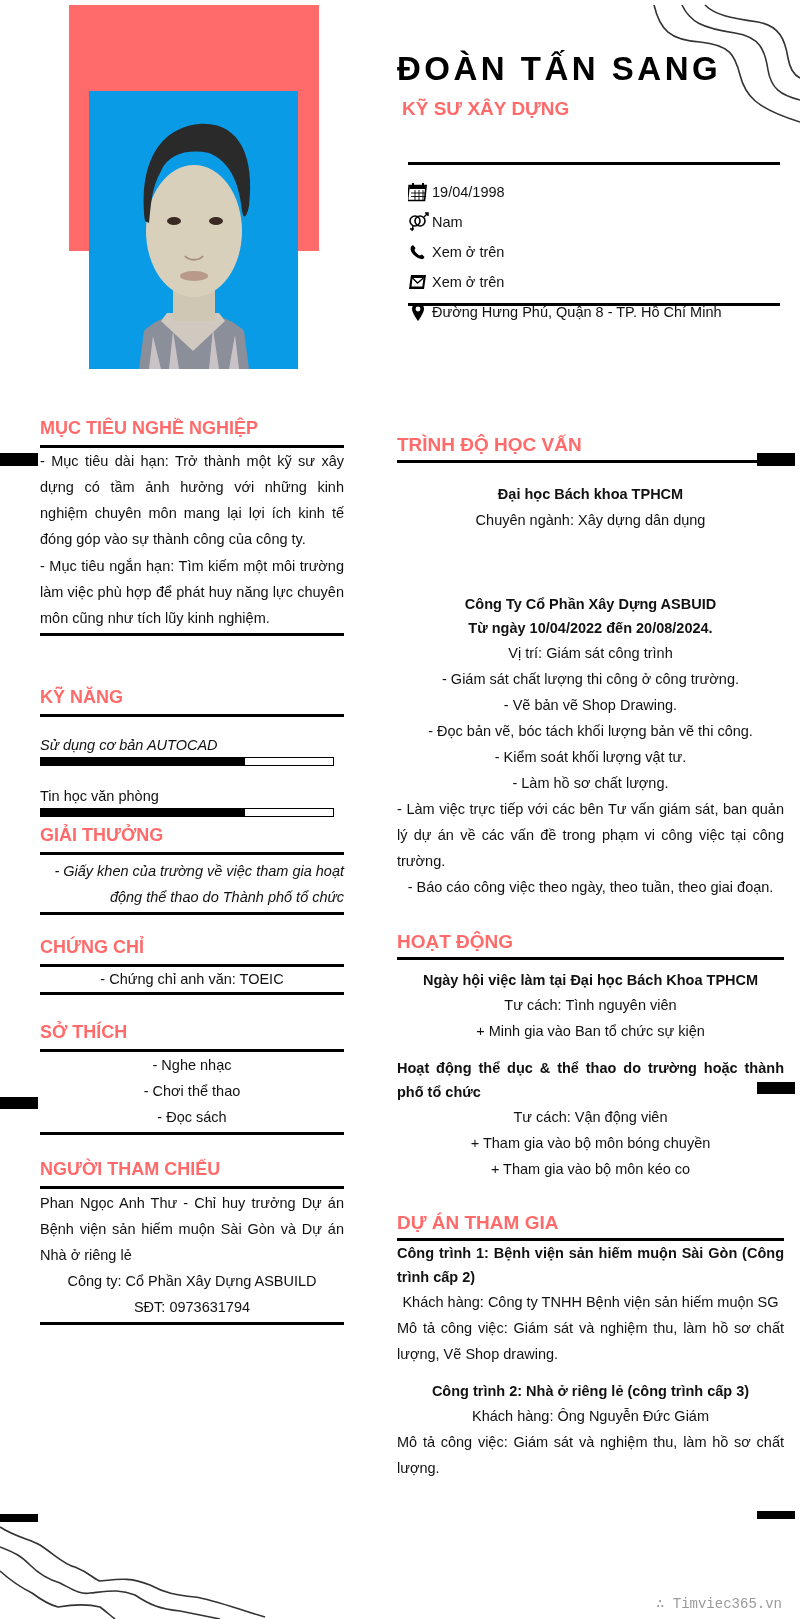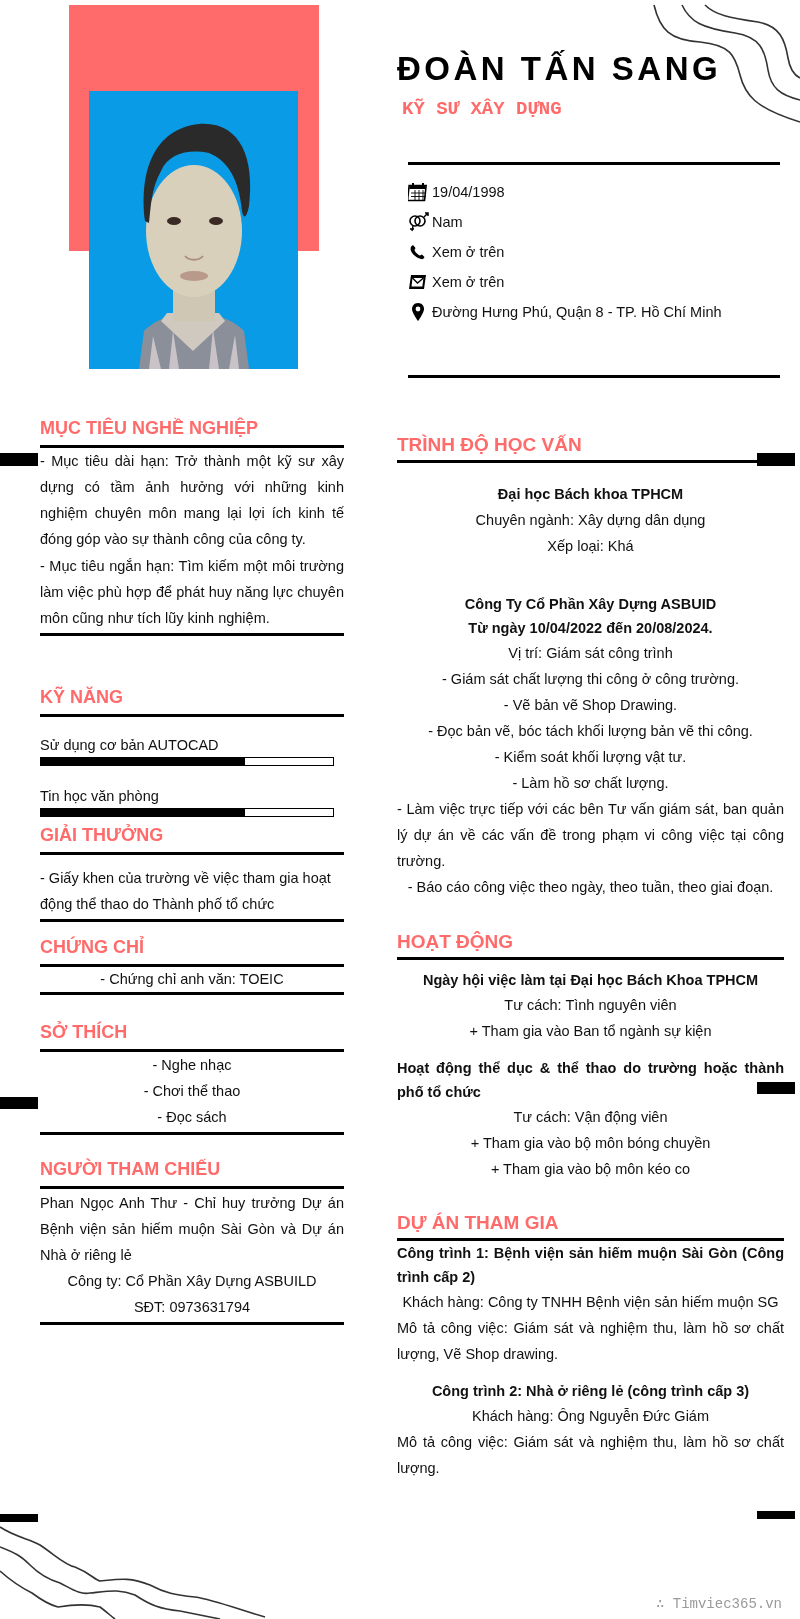--- a/index.html
+++ b/index.html
@@ -8,23 +8,23 @@
 
   .abs { position: absolute; }
 
   
   .photo-bg { left: 69px; top: 5px; width: 250px; height: 246px; background: #ff6b6b; }
   .photo { left: 89px; top: 91px; width: 209px; height: 278px; background: #0a9be6; overflow: hidden; }
   .photo svg { display: block; }
 
   
   .name { left: 397px; top: 50px; font-size: 33px; font-weight: 700; letter-spacing: 3.5px; color: #000; white-space: nowrap; text-align: right; }
-  .job-title { left: 402px; top: 98px; font-size: 19px; font-weight: 700; color: #ff6b6b; white-space: nowrap; font-family: Liberation Mono, monospace; }
-
-  .info-box { left: 408px; top: 162px; width: 372px; height: 216px; border-top: 3px solid #000; border-bottom: 3px solid #000; padding-top: 12px; }
+  .job-title { left: 402px; top: 98px; font-size: 19px; font-weight: 700; color: #ff6b6b; white-space: nowrap; }
+
+  .info-box { left: 408px; top: 162px; width: 372px; height: 144px; border-top: 3px solid #000; border-bottom: 3px solid #000; padding-top: 12px; }
   .info-row { display: flex; align-items: center; height: 30px; font-size: 14.5px; }
   .info-row .ic { width: 24px; height: 22px; display: flex; align-items: center; justify-content: flex-start; }
   .info-row .ic svg { display: block; }
 
   
   .sec-title { font-size: 18px; font-weight: 700; color: #ff6b6b; white-space: nowrap; }
   .rule { height: 3px; background: #000; }
   .para { font-size: 14.5px; line-height: 26px; text-align: justify; }
   .line { font-size: 14.5px; line-height: 26px; white-space: nowrap; text-align: center; }
   .bold { font-weight: 700; }
@@ -139,38 +139,38 @@
   <div class="sec-title">MỤC TIÊU NGHỀ NGHIỆP</div>
   <div class="rule" style="margin-top:6px;"></div>
   <p class="para">- Mục tiêu dài hạn: Trở thành một kỹ sư xây dựng có tầm ảnh hưởng với những kinh nghiệm chuyên môn mang lại lợi ích kinh tế đóng góp vào sự thành công của công ty.</p>
   <p class="para" style="margin-top:1px;">- Mục tiêu ngắn hạn: Tìm kiếm một môi trường làm việc phù hợp để phát huy năng lực chuyên môn cũng như tích lũy kinh nghiệm.</p>
   <div class="rule" style="margin-top:2px;"></div>
 </div>
 
 <div class="abs left" style="top:687px;">
   <div class="sec-title">KỸ NĂNG</div>
   <div class="rule" style="margin-top:6px;"></div>
-  <div style="margin-top:18px;">
+  <div style="margin-top:18px;font-style:italic;">
     <div class="skill-label">Sử dụng cơ bản AUTOCAD</div>
     <div class="skill-bar">
         <div class="skill-fill" style="width:70%;"></div>
       </div>
   </div>
   <div style="margin-top:20px;">
     <div class="skill-label">Tin học văn phòng</div>
     <div class="skill-bar">
         <div class="skill-fill" style="width:70%;"></div>
       </div>
   </div>
 </div>
 
 <div class="abs left" style="top:825px;">
   <div class="sec-title">GIẢI THƯỞNG</div>
   <div class="rule" style="margin-top:6px;"></div>
-  <p class="para" style="margin-top:10px;text-align:left;">- Giấy khen của trường về việc tham gia hoạt động thể thao do Thành phố tổ chức</p>
+  <p class="para" style="margin-top:3px;text-align:right;font-style:italic;">- Giấy khen của trường về việc tham gia hoạt động thể thao do Thành phố tổ chức</p>
   <div class="rule" style="margin-top:2px;"></div>
 </div>
 
 <div class="abs left" style="top:937px;">
   <div class="sec-title">CHỨNG CHỈ</div>
   <div class="rule" style="margin-top:6px;"></div>
   <div class="line" style="line-height:25px;">- Chứng chỉ anh văn: TOEIC</div>
   <div class="rule"></div>
 </div>
 
@@ -190,42 +190,41 @@
   <div class="line">Công ty: Cổ Phần Xây Dựng ASBUILD</div>
   <div class="line">SĐT: 0973631794</div>
   <div class="rule" style="margin-top:2px;"></div>
 </div>
 
 <div class="abs right" style="top:434px;">
   <div class="sec-title" style="font-size:19px;">TRÌNH ĐỘ HỌC VẤN</div>
   <div class="rule" style="margin-top:4px;"></div>
   <div class="line bold" style="margin-top:18px;">Đại học Bách khoa TPHCM</div>
   <div class="line">Chuyên ngành: Xây dựng dân dụng</div>
-  <div class="line">Xếp loại: Khá</div>
 </div>
 
 <div class="abs right" style="top:592px;">
   <div class="line bold" style="line-height:24px;">Công Ty Cổ Phần Xây Dựng ASBUID</div>
   <div class="line bold" style="line-height:24px;">Từ ngày 10/04/2022 đến 20/08/2024.</div>
   <div class="line">Vị trí: Giám sát công trình</div>
   <div class="line">- Giám sát chất lượng thi công ở công trường.</div>
   <div class="line">- Vẽ bản vẽ Shop Drawing.</div>
   <div class="line">- Đọc bản vẽ, bóc tách khối lượng bản vẽ thi công.</div>
   <div class="line">- Kiểm soát khối lượng vật tư.</div>
   <div class="line">- Làm hồ sơ chất lượng.</div>
   <p class="para">- Làm việc trực tiếp với các bên Tư vấn giám sát, ban quản lý dự án về các vấn đề trong phạm vi công việc tại công trường.</p>
   <div class="line">- Báo cáo công việc theo ngày, theo tuần, theo giai đoạn.</div>
 </div>
 
 <div class="abs right" style="top:931px;">
   <div class="sec-title" style="font-size:19px;">HOẠT ĐỘNG</div>
   <div class="rule" style="margin-top:4px;"></div>
   <div class="line bold" style="margin-top:8px;line-height:24px;">Ngày hội việc làm tại Đại học Bách Khoa TPHCM</div>
   <div class="line">Tư cách: Tình nguyên viên</div>
-  <div class="line">+ Tham gia vào Ban tổ ngành sự kiện</div>
+  <div class="line">+ Minh gia vào Ban tổ chức sự kiện</div>
   <p class="para bold" style="margin-top:12px;line-height:24px;">Hoạt động thể dục &amp; thể thao do trường hoặc thành phố tổ chức</p>
   <div class="line">Tư cách: Vận động viên</div>
   <div class="line">+ Tham gia vào bộ môn bóng chuyền</div>
   <div class="line">+ Tham gia vào bộ môn kéo co</div>
 </div>
 
 <div class="abs right" style="top:1212px;">
   <div class="sec-title" style="font-size:19px;">DỰ ÁN THAM GIA</div>
   <div class="rule" style="margin-top:4px;"></div>
   <p class="para bold" style="line-height:24px;">Công trình 1: Bệnh viện sản hiếm muộn Sài Gòn (Công trình cấp 2)</p>

